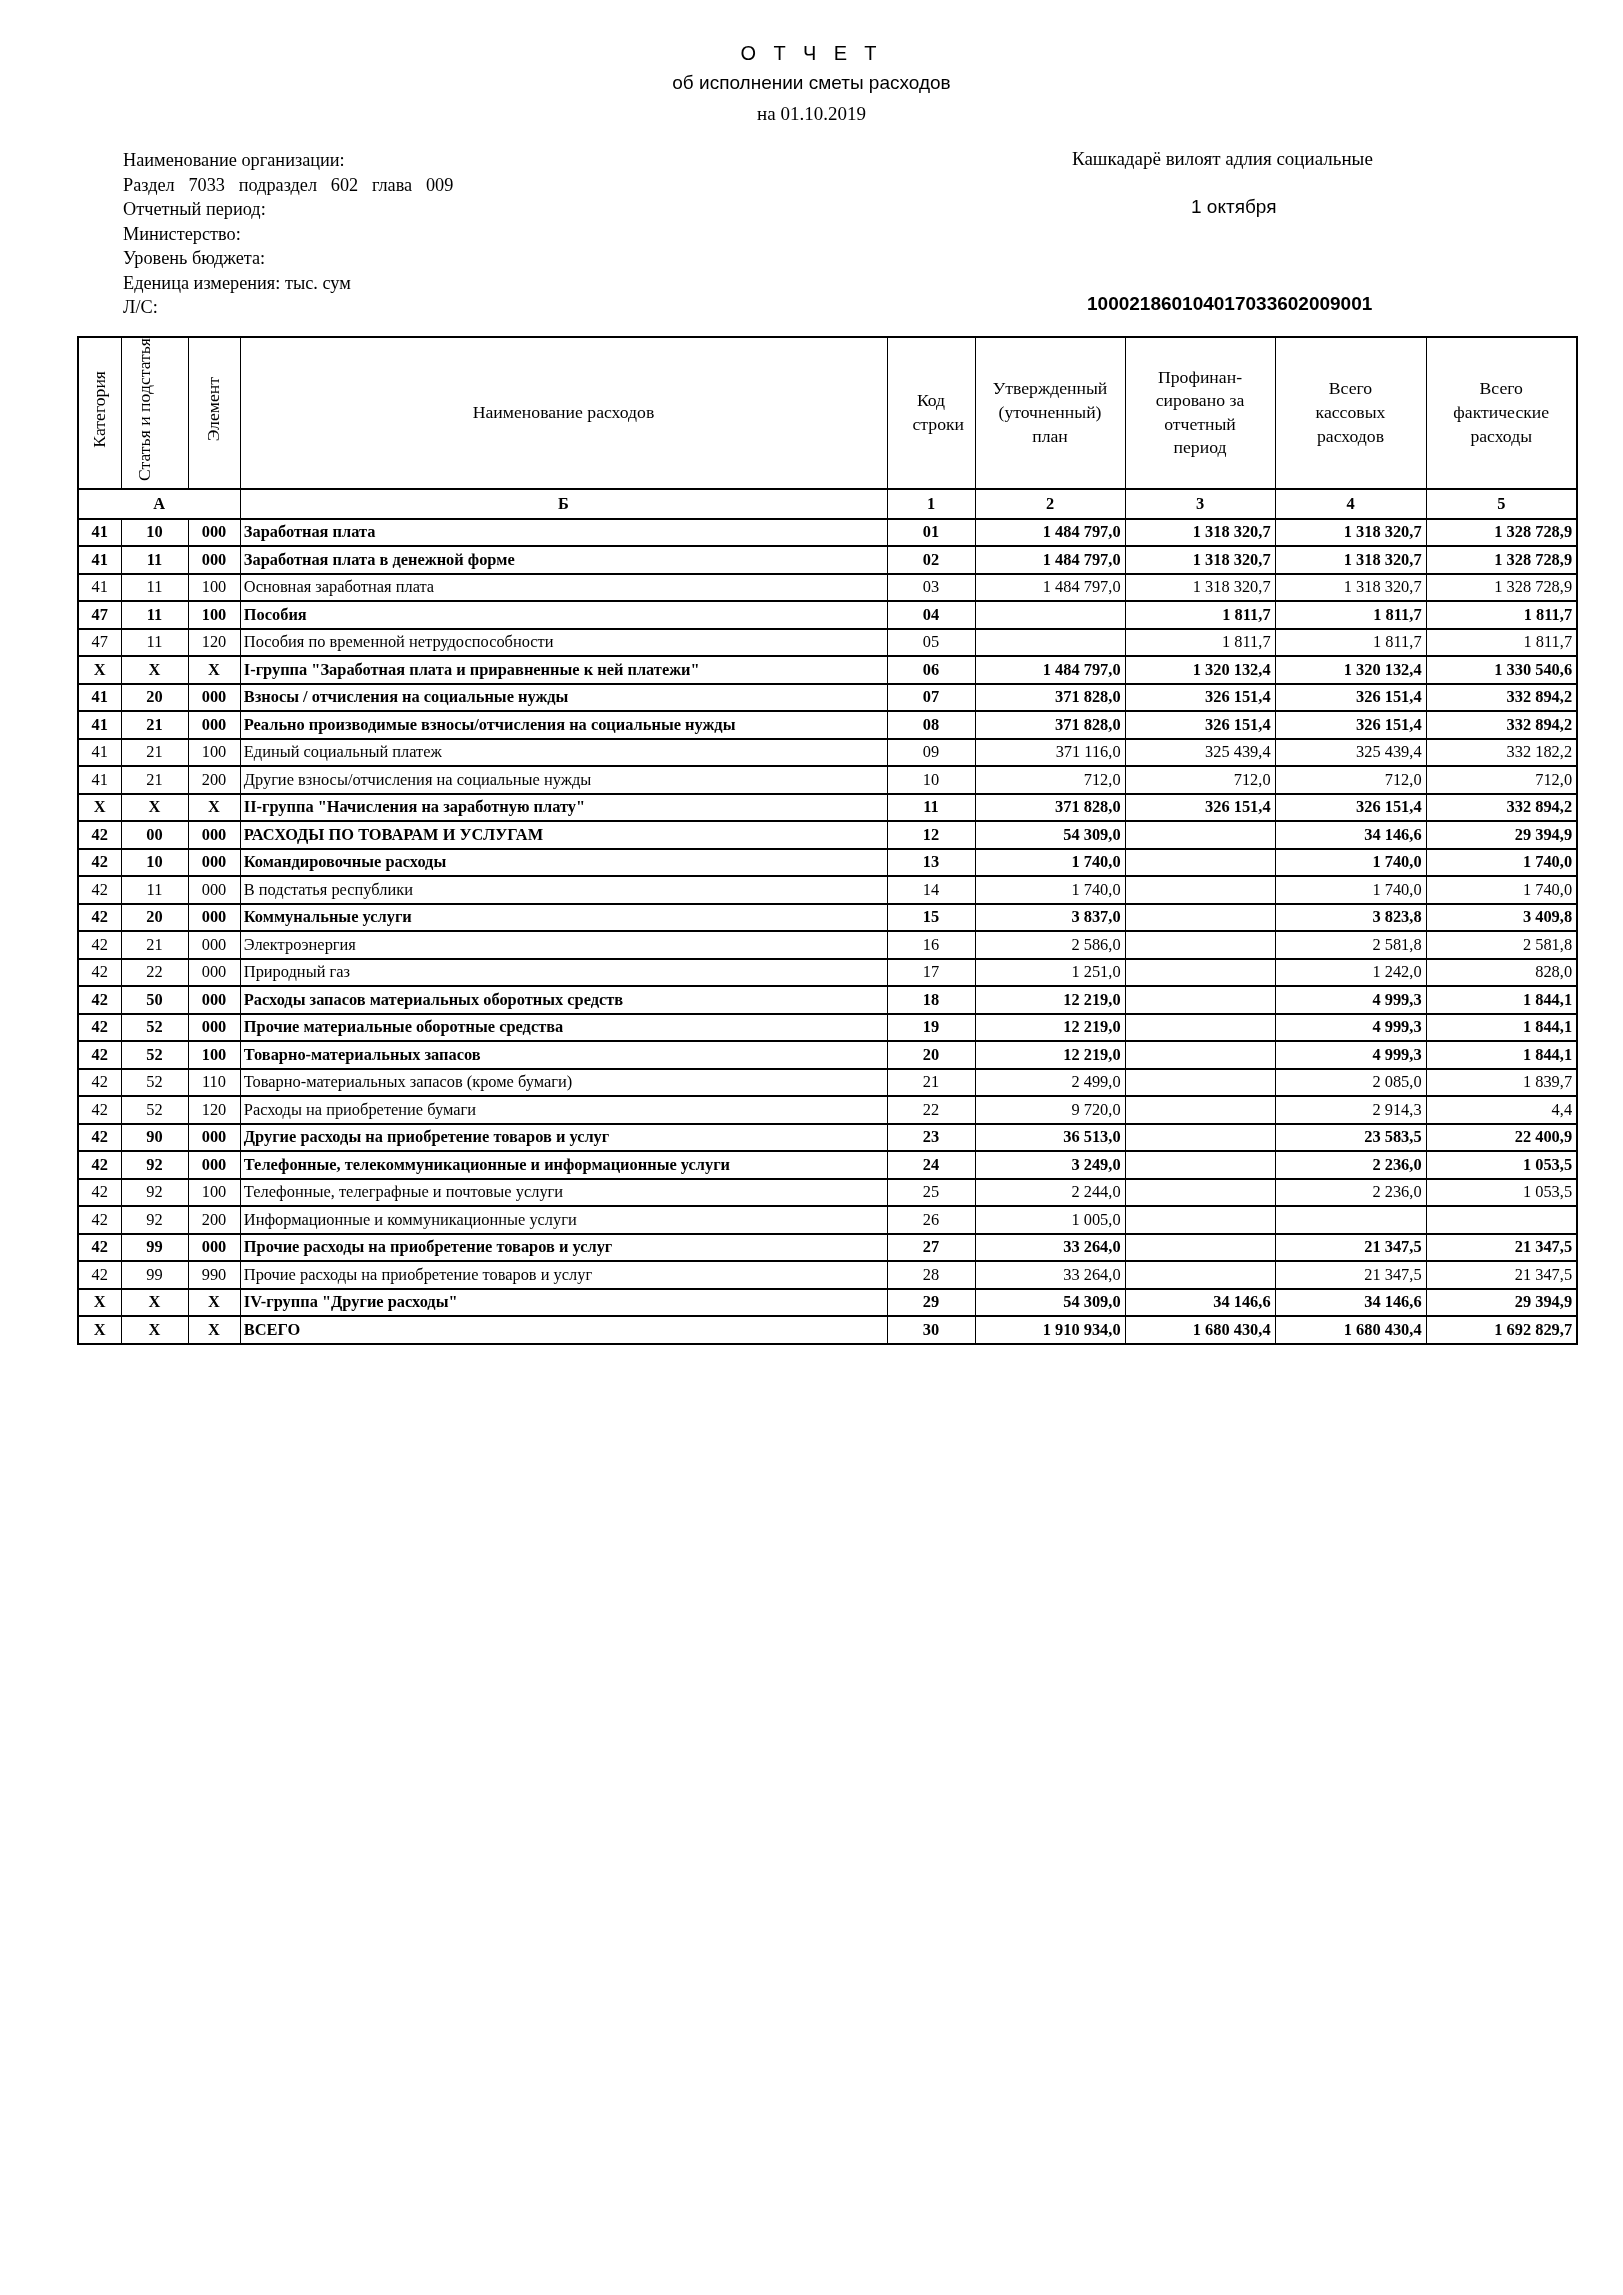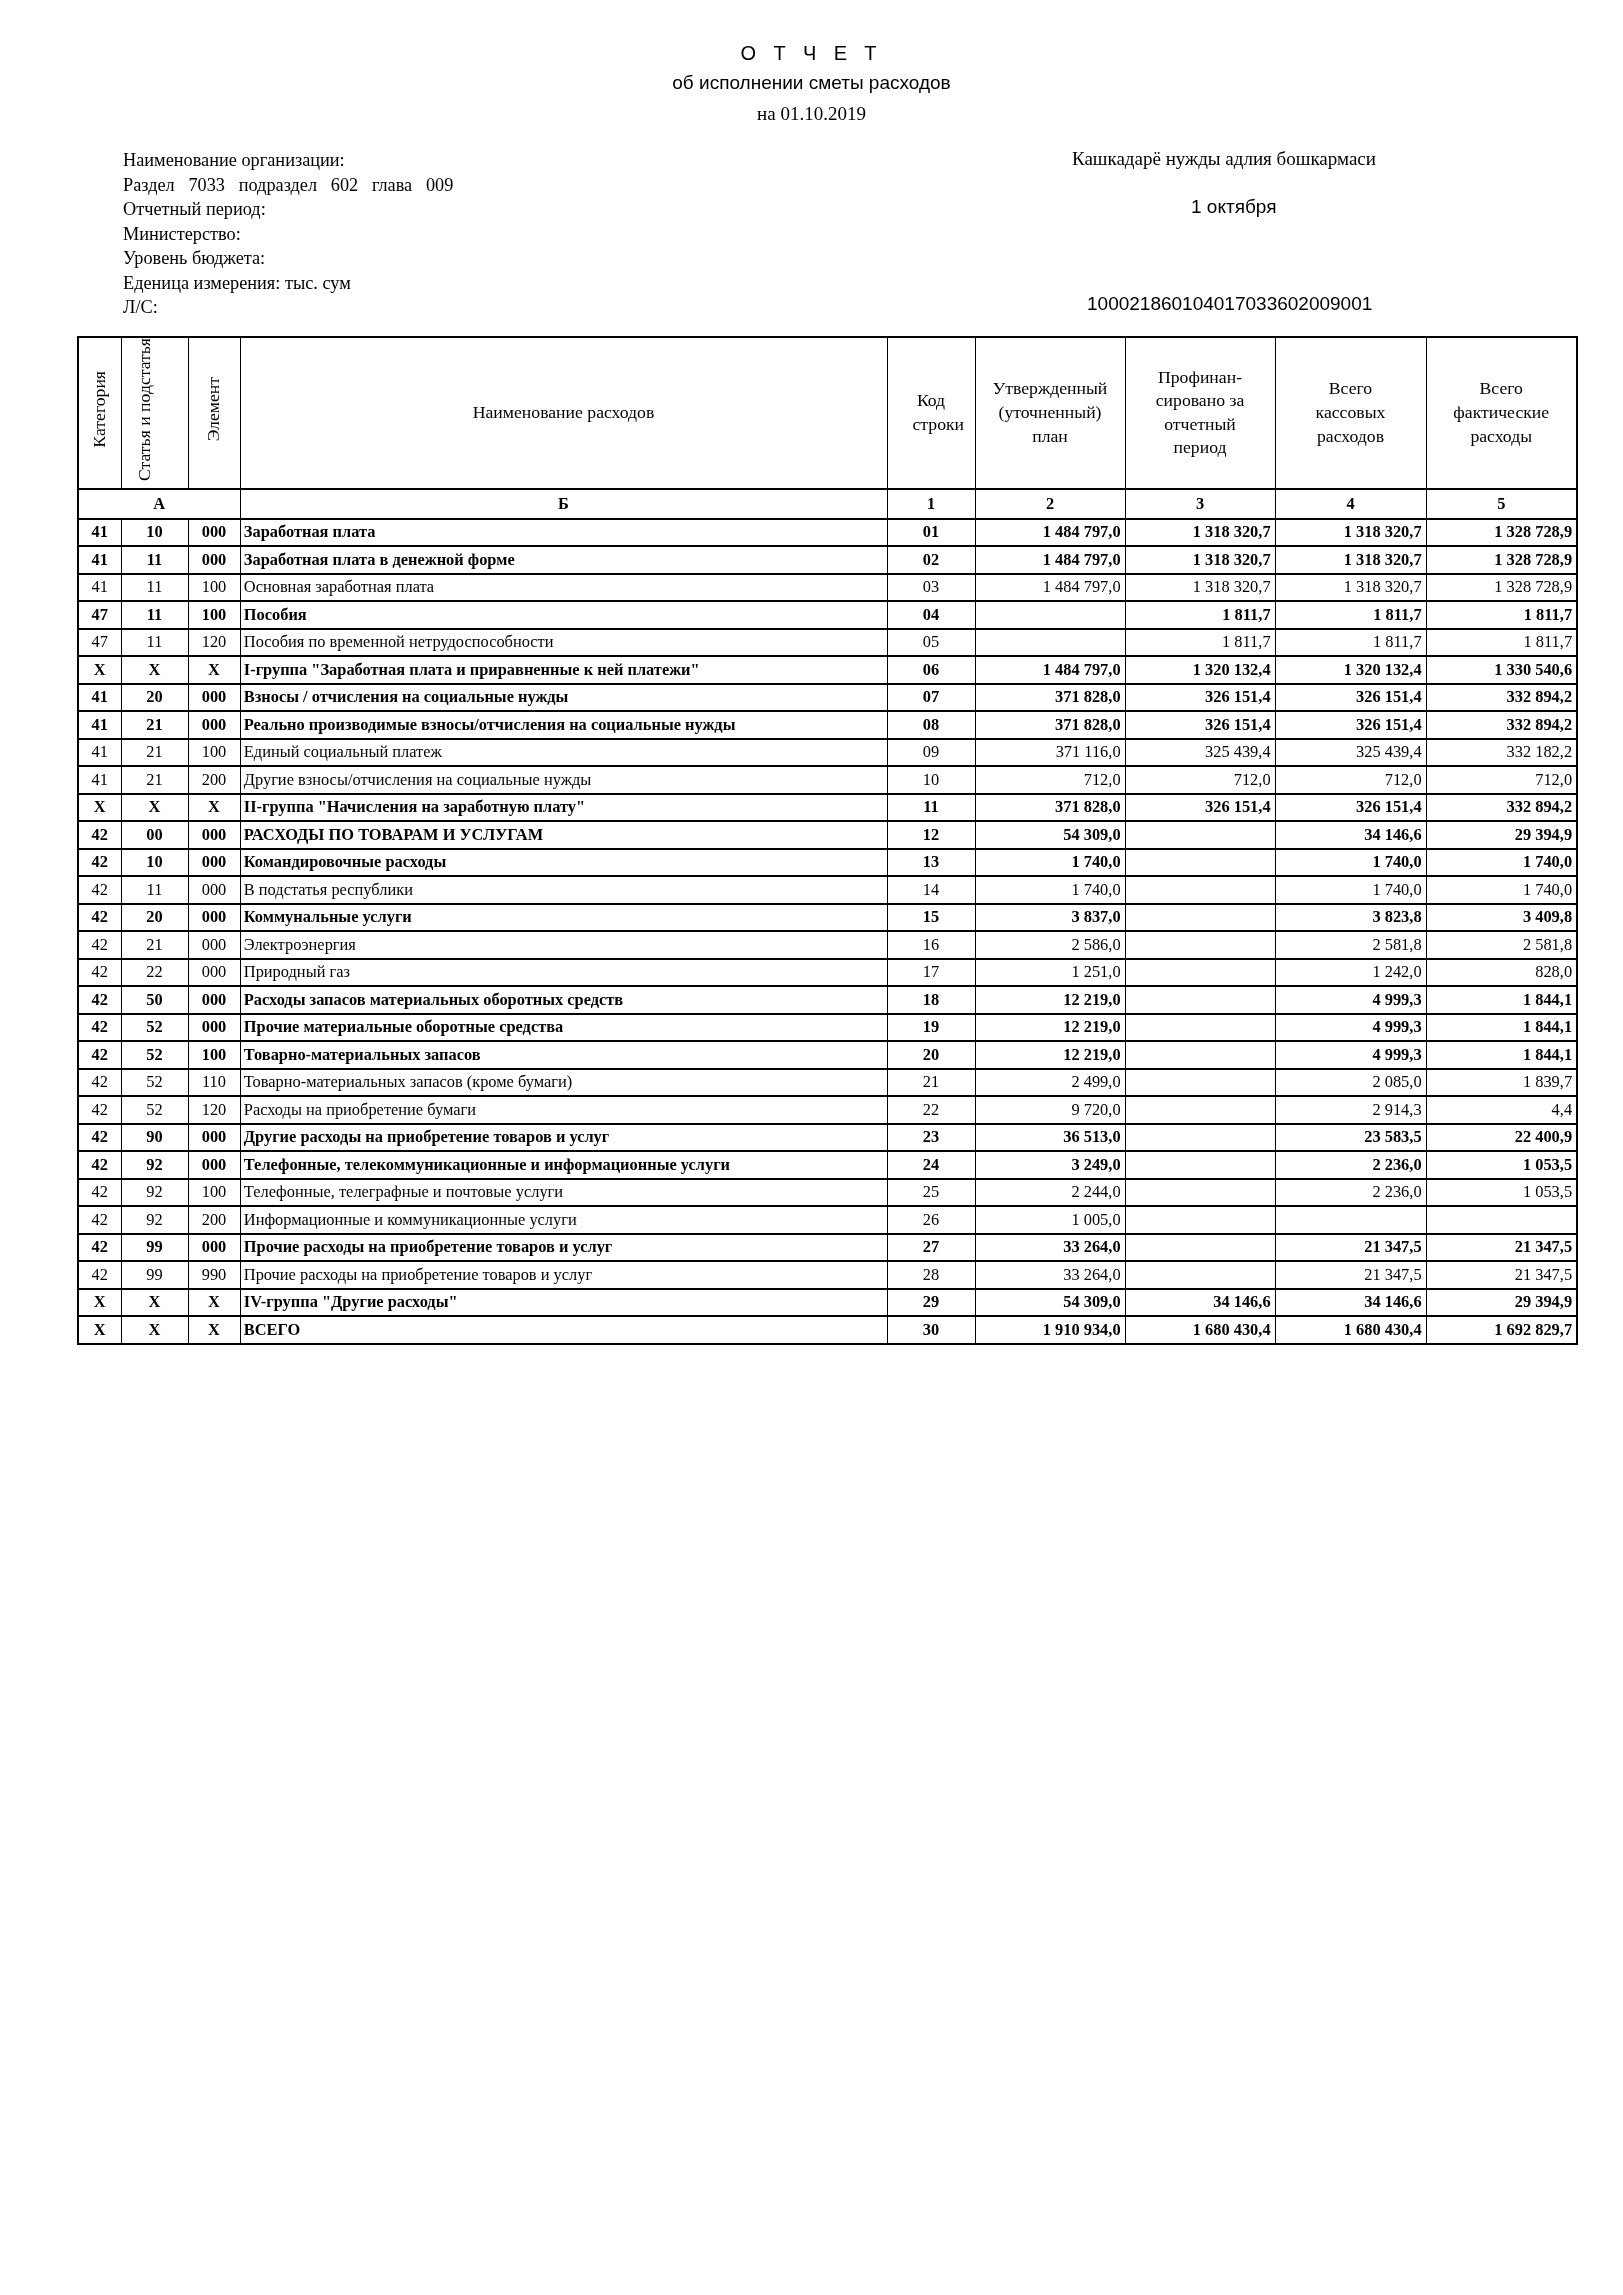--- a/index.html
+++ b/index.html
@@ -8,21 +8,21 @@
   .sans { font-family: "Liberation Sans", "DejaVu Sans", sans-serif; }
 
   .title { position: absolute; left: 0; width: 1623px; top: 42px; text-align: center; font-size: 20px; letter-spacing: 5.9px; }
   .subtitle { position: absolute; left: 0; width: 1623px; top: 72px; text-align: center; font-size: 19px; }
   .date { position: absolute; left: 0; width: 1623px; top: 103px; text-align: center; font-size: 19px; }
 
   .meta-left { position: absolute; left: 123px; top: 148px; font-size: 18.3px; line-height: 24.5px; }
   .meta-left div { white-space: pre; }
   .org-name { position: absolute; left: 1072px; top: 148px; font-size: 19px; }
   .period-val { position: absolute; left: 1191px; top: 196px; font-size: 19px; }
-  .account-val { position: absolute; left: 1087px; top: 293px; font-size: 19px; }
+  .account-val { position: absolute; left: 1087px; top: 293px; font-size: 19px; font-weight: bold; }
 
   table.report { position: absolute; left: 77px; top: 336px; border-collapse: collapse; table-layout: fixed; width: 1498px; font-family: "Liberation Serif", "DejaVu Serif", serif; }
   table.report td, table.report th { border: 1.3px solid #000; padding: 0 3.9px; font-size: 16.4px; overflow: hidden; white-space: nowrap; }
   table.report { border: 2.6px solid #000; }
   table.report tr { border-bottom: 2.6px solid #000; }
   table.report th { font-weight: normal; font-size: 17.7px; line-height: 23.6px; white-space: normal; text-align: center; }
   .hdr-row { height: 106px; }
   .vert { writing-mode: vertical-rl; transform: rotate(180deg); display: inline-block; line-height: 19.6px; text-align: center; }
   .abc-row { height: 30px; }
   .abc-row td { font-weight: bold; text-align: center; font-size: 17.7px; }
@@ -42,21 +42,21 @@
 
 <div class="meta-left serif">
   <div>Наименование организации:</div>
   <div>Раздел   7033   подраздел   602   глава   009</div>
   <div>Отчетный период:</div>
   <div>Министерство:</div>
   <div>Уровень бюджета:</div>
   <div>Еденица измерения: тыс. сум</div>
   <div>Л/С:</div>
 </div>
-<div class="org-name serif">Кашкадарё нужды адлия бошкармаси</div>
+<div class="org-name serif">Кашкадарё вилоят адлия социальные</div>
 <div class="period-val sans">1 октября</div>
 <div class="account-val sans">1000218601040170336020090​01</div>
 
 <table class="report">
   <colgroup>
     <col style="width:43px">
       <col style="width:67px">
       <col style="width:52px">
       <col style="width:647px">
     <col style="width:88px">

